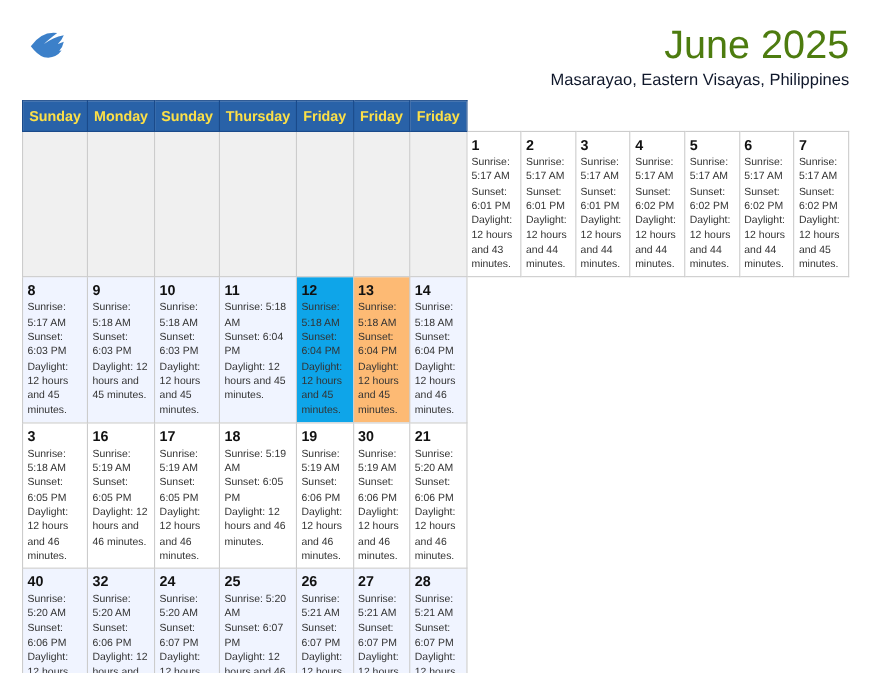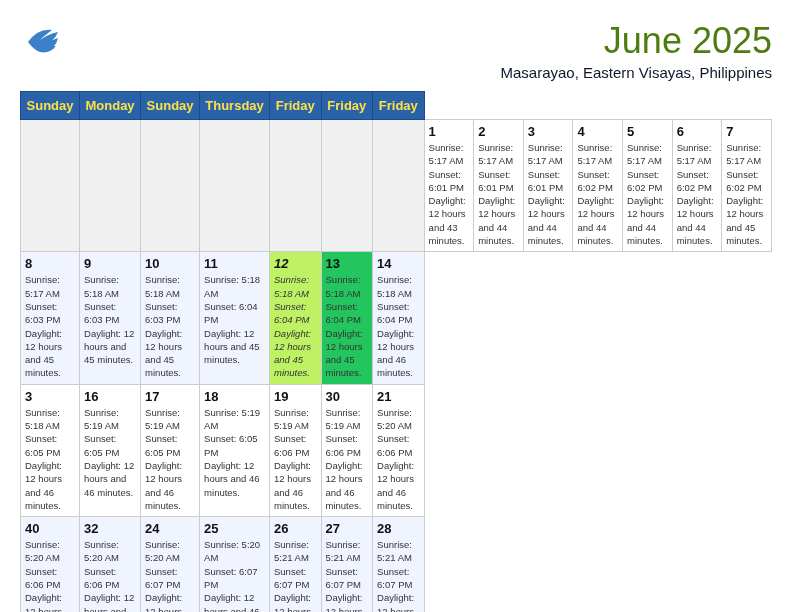--- a/index.html
+++ b/index.html
@@ -177,27 +177,27 @@
           <div class="day-info" style="white-space: pre-line;">Sunrise: 5:18 AM
 Sunset: 6:03 PM
 Daylight: 12 hours and 45 minutes.</div>
         </td>
         <td style="background: rgb(240, 244, 255);">
           <span class="day-number">11</span>
           <div class="day-info" style="white-space: pre-line;">Sunrise: 5:18 AM
 Sunset: 6:04 PM
 Daylight: 12 hours and 45 minutes.</div>
         </td>
-        <td style="background: #bef264; font-style: italic;">
+        <td style="background: #0ea5e9;">
           <span class="day-number">12</span>
           <div class="day-info" style="white-space: pre-line;">Sunrise: 5:18 AM
 Sunset: 6:04 PM
 Daylight: 12 hours and 45 minutes.</div>
         </td>
-        <td style="background: #22c55e;">
+        <td style="background: #fdba74;">
           <span class="day-number">13</span>
           <div class="day-info" style="white-space: pre-line;">Sunrise: 5:18 AM
 Sunset: 6:04 PM
 Daylight: 12 hours and 45 minutes.</div>
         </td>
         <td style="background: rgb(240, 244, 255);">
           <span class="day-number">14</span>
           <div class="day-info" style="white-space: pre-line;">Sunrise: 5:18 AM
 Sunset: 6:04 PM
 Daylight: 12 hours and 46 minutes.</div>

